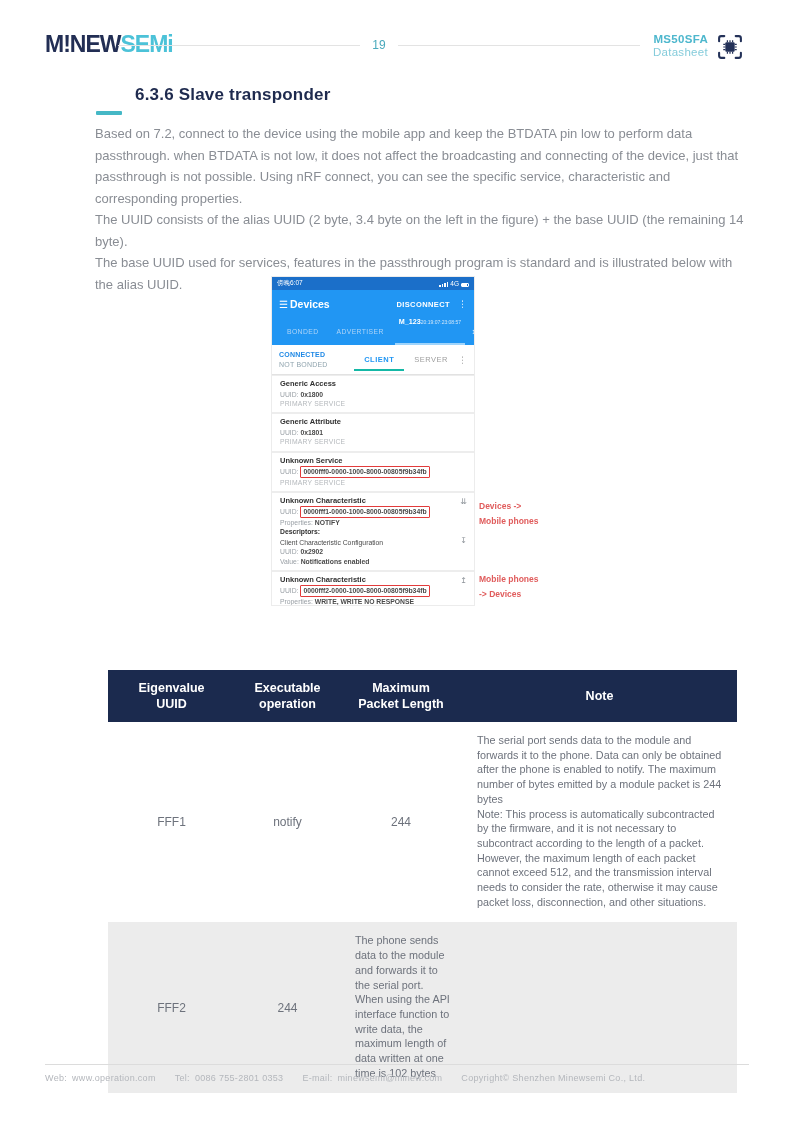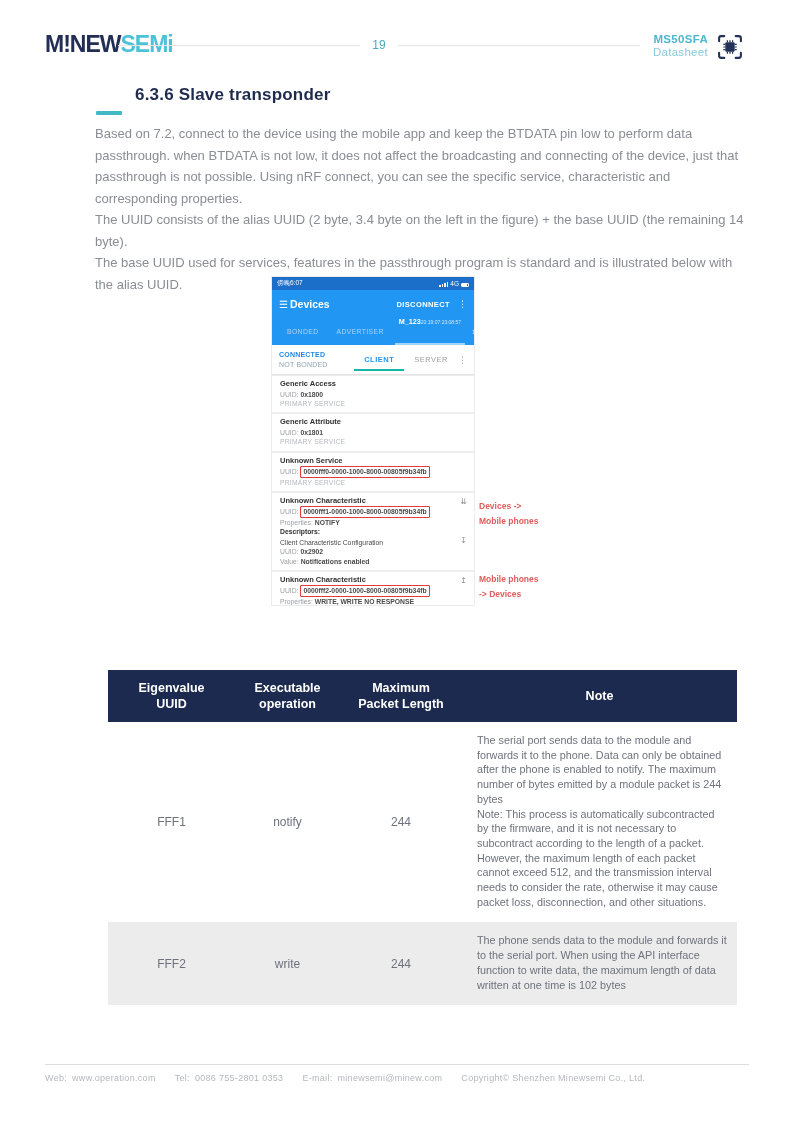--- a/index.html
+++ b/index.html
@@ -217,21 +217,20 @@
     </div>
     <div class="t-row white">
       <div class="t-cell">FFF1</div>
       <div class="t-cell">notify</div>
       <div class="t-cell">244</div>
       <div class="t-note">The serial port sends data to the module and forwards it to the phone. Data can only be obtained after the phone is enabled to notify. The maximum number of bytes emitted by a module packet is 244 bytes
 Note: This process is automatically subcontracted by the firmware, and it is not necessary to subcontract according to the length of a packet. However, the maximum length of each packet cannot exceed 512, and the transmission interval needs to consider the rate, otherwise it may cause packet loss, disconnection, and other situations.</div>
     </div>
     <div class="t-row gray">
       <div class="t-cell">FFF2</div>
-      <div class="t-cell">write</div>
       <div class="t-cell">244</div>
       <div class="t-note">The phone sends data to the module and forwards it to the serial port. When using the API interface function to write data, the maximum length of data written at one time is 102 bytes</div>
     </div>
   </div>
 
   <div class="f-line"></div>
   <div class="footer">
     <span><span class="lb">Web:</span><span>www.operation.com</span></span>
     <span><span class="lb">Tel:</span><span>0086 755-2801 0353</span></span>
     <span><span class="lb">E-mail:</span><span>minewsemi@minew.com</span></span>

